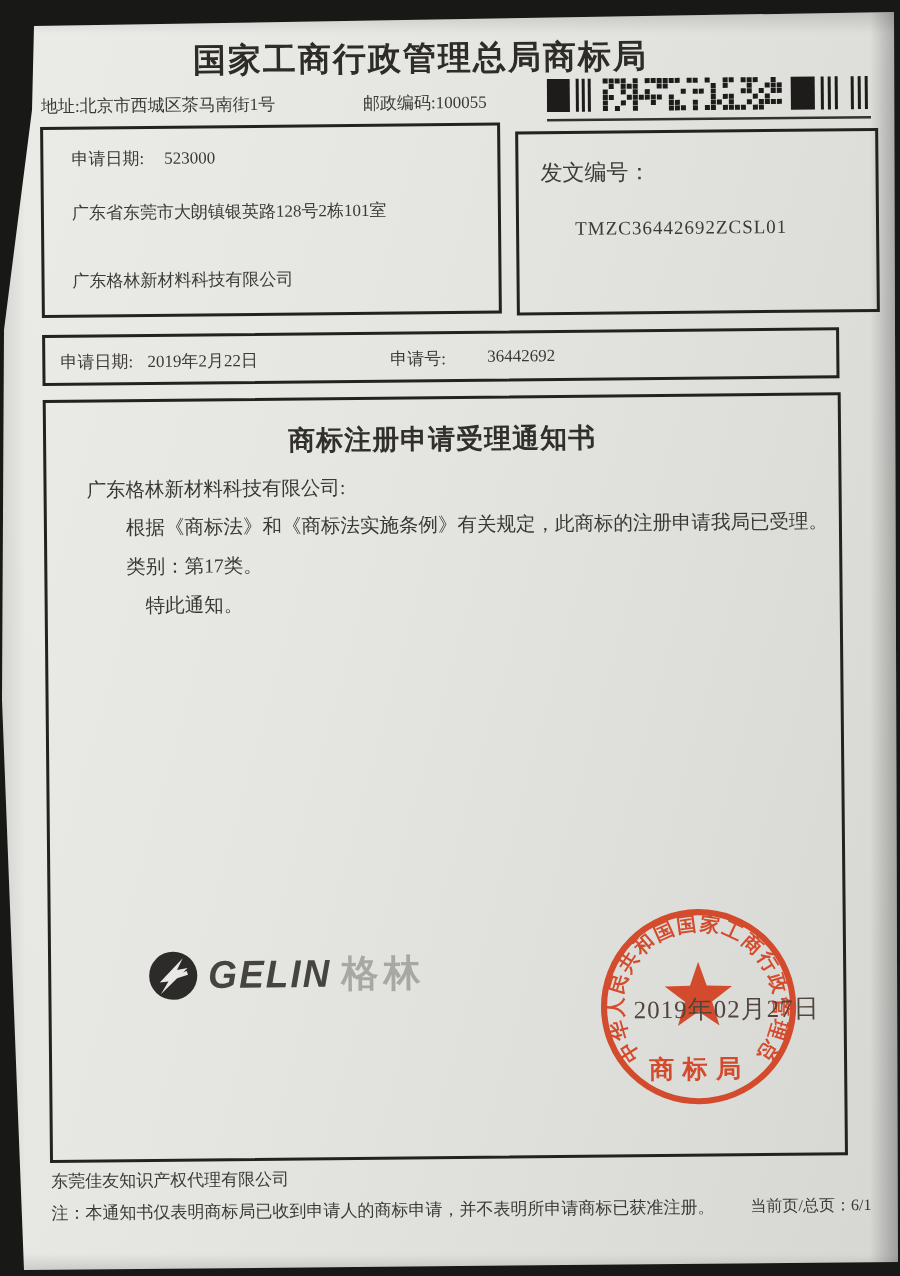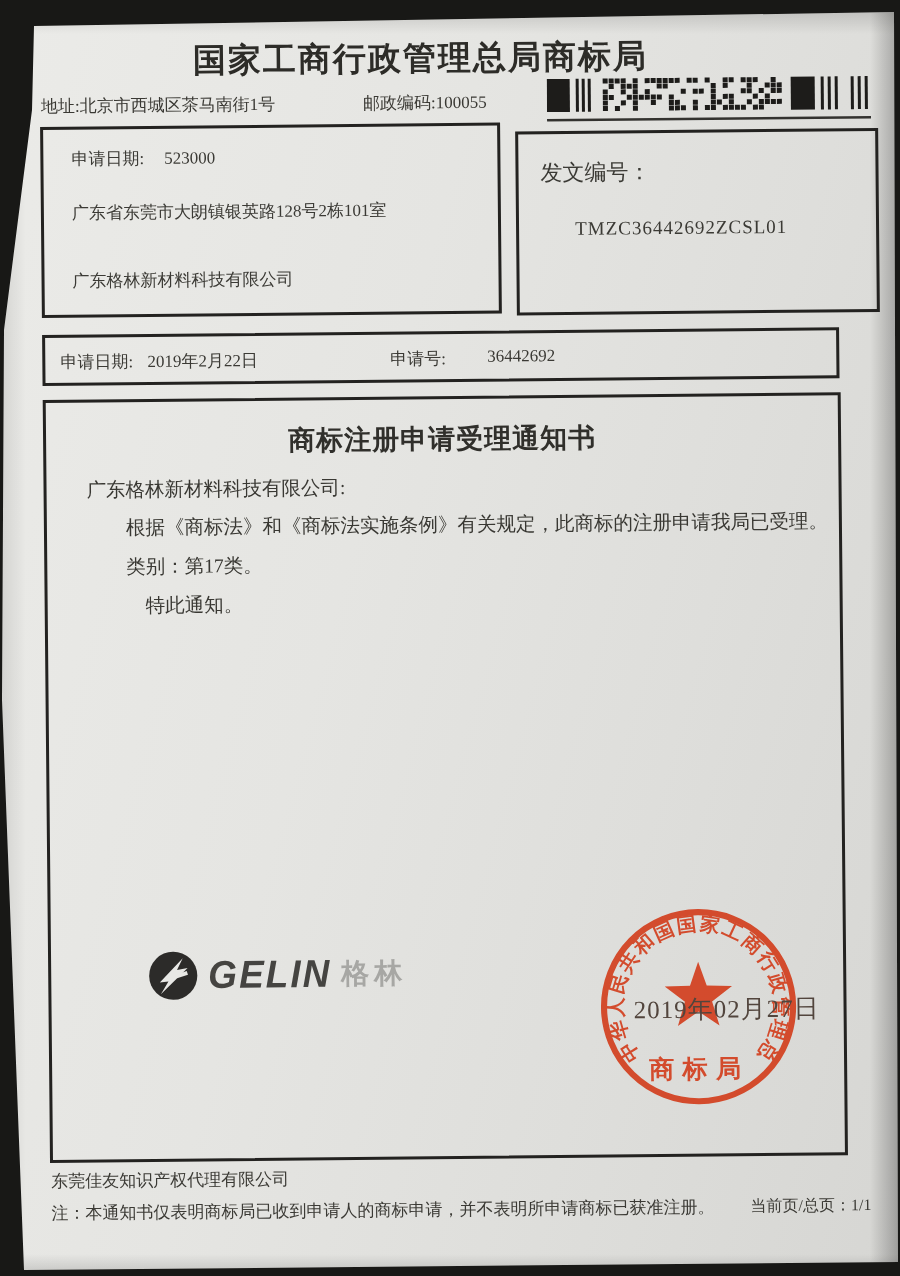--- a/index.html
+++ b/index.html
@@ -68,21 +68,21 @@
   .nb-closing{left:88px;top:190px;margin-left:10px;}
 
   .logo{position:absolute;left:96px;top:548px;display:flex;align-items:center;}
   .logo-latin{
     font-family:"Liberation Sans",sans-serif;font-weight:bold;font-style:italic;
     font-size:37px;letter-spacing:2px;color:#454441;margin-left:9px;
     transform:scaleY(1.05);
   }
   .logo-cjk{
     font-family:"Liberation Sans",sans-serif;font-weight:bold;
-    font-size:28px;letter-spacing:5px;color:#a7a7a4;margin-left:10px;
+    font-size:37px;letter-spacing:5px;color:#a7a7a4;margin-left:10px;
   }
   .seal{position:absolute;left:545px;top:508px;width:204px;height:204px;opacity:.93;}
   .seal-date{
     position:absolute;left:576px;top:596px;font-size:25px;letter-spacing:1px;
     color:#52453d;white-space:nowrap;z-index:5;
   }
   .footer-agent{left:46px;top:1170px;font-size:17px;color:#3b3a35;}
   .footer-note{left:46px;top:1202px;font-size:17px;color:#3b3a35;white-space:nowrap;}
   .footer-page{left:745px;top:1203px;font-size:16px;color:#3b3a35;white-space:nowrap;}
 </style>
@@ -254,16 +254,16 @@
       <text x="150" y="254" text-anchor="middle" font-size="37" letter-spacing="12" font-weight="bold" font-family="Liberation Serif, serif" fill="#d34120">商标局</text>
     </svg>
     <div class="seal-date" style="left:582px;top:596px;position:absolute;">2019年02月27日</div>
   </div>
 
   <div class="abs footer-agent">东莞佳友知识产权代理有限公司</div>
   <div class="abs footer-note">
     <span>注：</span><span>本通知书仅表明商标局已收到申请人的商标申请，并不表明所申请商标已获准注册。</span>
   </div>
   <div class="abs footer-page">
-    <span>当前页/总页：</span><span>1/1</span>
+    <span>当前页/总页：</span><span>6/1</span>
   </div>
 
 </div>
 
 </body></html>

